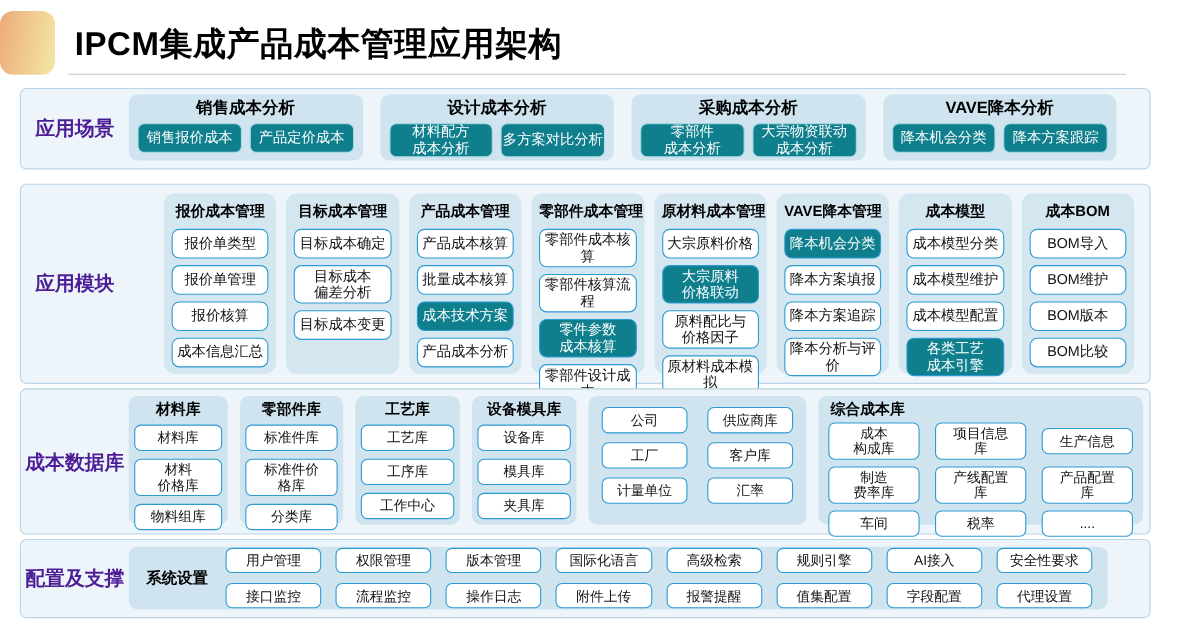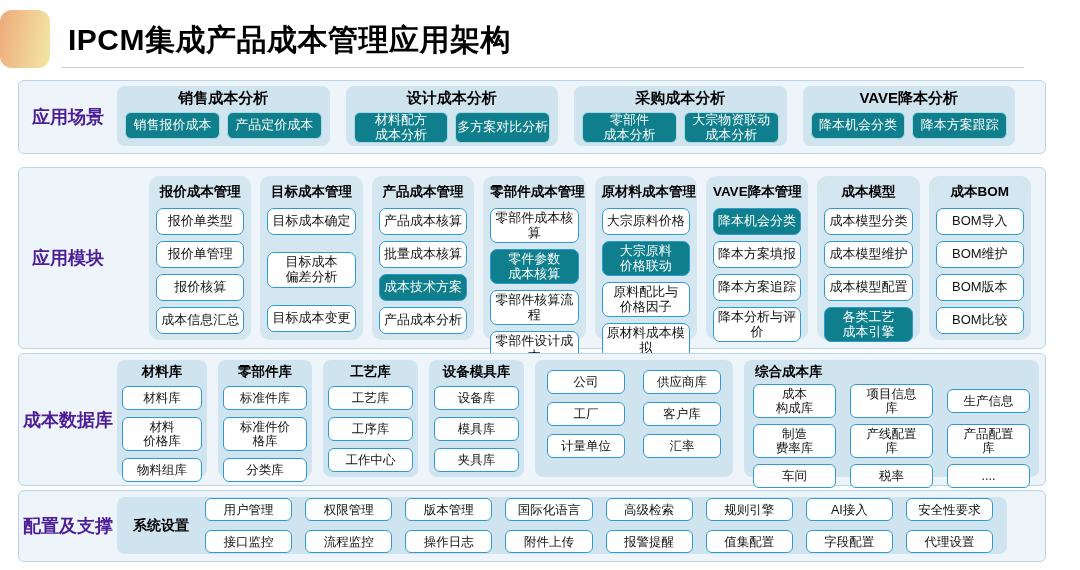--- a/index.html
+++ b/index.html
@@ -38,21 +38,21 @@
   .scn-btn { flex:1; background:var(--teal,#0F7F8D); color:#fff; border:1px solid #A5DBE1;
              border-radius:6px; display:flex; align-items:center; justify-content:center;
              text-align:center; font-size:13px; line-height:1.12; white-space:pre-line; }
 
   
   .mod-content { gap:9px; padding:8px 14px 8px 0;margin-left:32px; }
   .mod-col { flex:1; background:var(--column_bg,#D4E6F0); border-radius:10px;
              padding:4px 7px 8px; display:flex; flex-direction:column; min-width:0; }
   .mod-title { text-align:center; font-weight:bold; font-size:13.5px; margin:3px 0 7px;
                color:#000; white-space:nowrap; }
-  .mod-items { display:flex; flex-direction:column; justify-content:space-between; gap:6px; flex:1; }
+  .mod-items { display:flex; flex-direction:column; gap:6px; flex:1; }
   .mod-items .box { min-height:27px; }
 
   
   .db-content { gap:11px; padding:6px 6px 8px 0; }
   .db-group { background:var(--group_bg,#CFE4EF); border-radius:8px;
               padding:2px 5px 7px; display:flex; flex-direction:column; flex:none; }
   .db-title { text-align:center; font-weight:bold; font-size:13.5px; margin:1px 0 5px; color:#000; }
   .db-items { display:flex; flex-direction:column; gap:7px; flex:1; justify-content:flex-start; }
   .db-content .box { font-size:12.5px; min-height:24px; border-radius:6px; }
   .w90{width:90px} .w94{width:94px} .w95{width:95px} .w198{width:198px}
@@ -145,23 +145,23 @@
           <div class="box">产品成本核算</div>
           <div class="box">批量成本核算</div>
           <div class="box teal">成本技术方案</div>
           <div class="box">产品成本分析</div>
         </div>
       </div>
       <div class="mod-col">
         <div class="mod-title">零部件成本管理</div>
         <div class="mod-items">
           <div class="box">零部件成本核算</div>
+          <div class="box">零部件核算流程</div>
           <div class="box teal">零件参数
 成本核算</div>
-          <div class="box">零部件核算流程</div>
           <div class="box">零部件设计成本</div>
         </div>
       </div>
       <div class="mod-col">
         <div class="mod-title">原材料成本管理</div>
         <div class="mod-items">
           <div class="box">大宗原料价格</div>
           <div class="box teal">大宗原料
 价格联动</div>
           <div class="box">原料配比与

